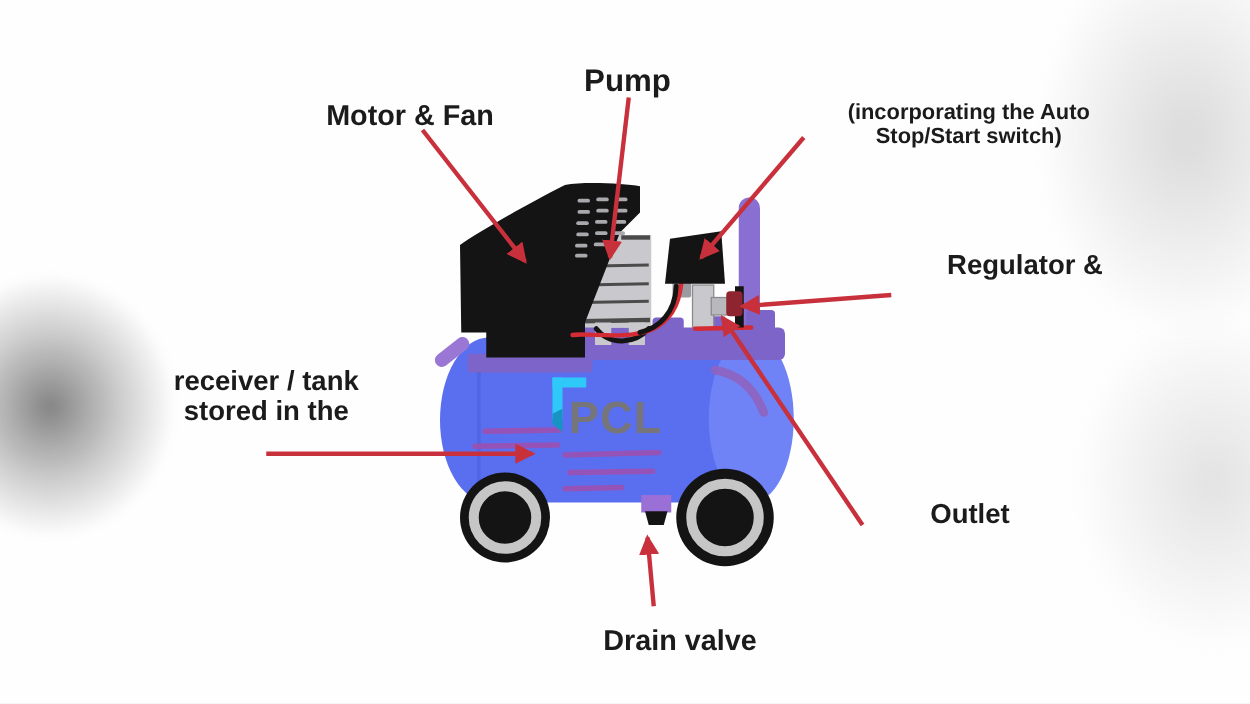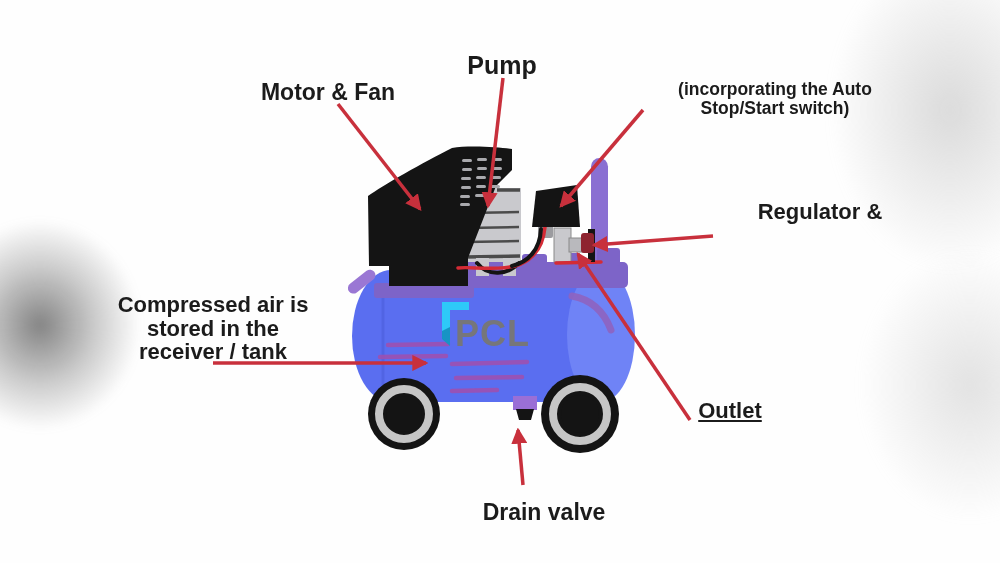--- a/index.html
+++ b/index.html
@@ -191,24 +191,23 @@
   <div class="lbl lbl-sub" style="left:741px;top:80px;margin-left:34px;">
     <div>(incorporating the Auto</div>
     <div>Stop/Start switch)</div>
   </div>
 
   <div class="lbl lbl-med" style="left:808px;top:200px;margin-left:12px;">
     <div>Regulator &amp;</div>
   </div>
 
   <div class="lbl lbl-med" style="left:213px;top:293px;">
-    <div>Compressed air is</div>
+    <div>receiver / tank</div>
     <div>stored in the</div>
-    <div>receiver / tank</div>
-  </div>
-
-  <div class="lbl lbl-med" style="left:730px;top:399px;text-decoration:underline;">
+  </div>
+
+  <div class="lbl lbl-med" style="left:776px;top:399px;">
     <div>Outlet</div>
   </div>
 
   <div class="lbl lbl-main" style="left:544px;top:488px;margin-top:12px;">Drain valve</div>
 
 </div>
 
 </body></html>

